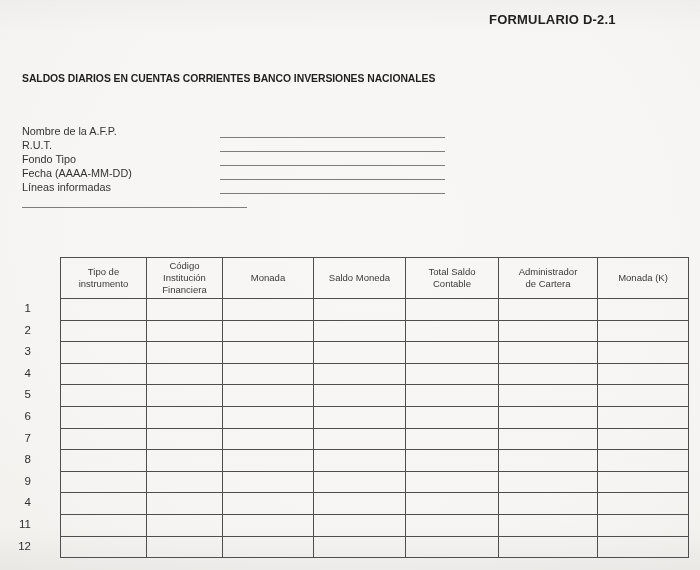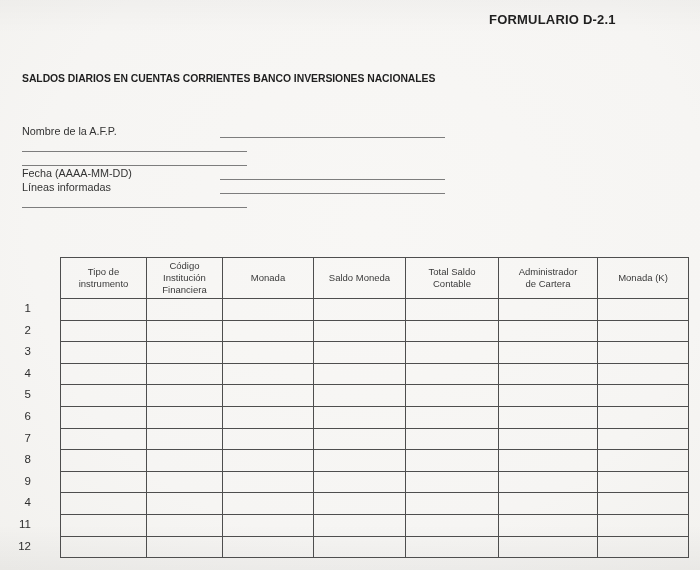--- a/index.html
+++ b/index.html
@@ -72,23 +72,25 @@
   <div class="form-number">FORMULARIO D-2.1</div>
 
   <div class="form-heading">SALDOS DIARIOS EN CUENTAS CORRIENTES BANCO INVERSIONES NACIONALES</div>
 
   <div class="fields">
     <div class="field-row">
       <span class="field-label">Nombre de la A.F.P.</span>
       <span class="field-line"></span>
     </div>
     <div class="field-row">
-      <span class="field-line"></span>
-    </div>
-    <div class="field-row">
+      <span class="field-label">R.U.T.</span>
+      <span class="field-line"></span>
+    </div>
+    <div class="field-row">
+      <span class="field-label">Fondo Tipo</span>
       <span class="field-line"></span>
     </div>
     <div class="field-row">
       <span class="field-label">Fecha (AAAA-MM-DD)</span>
       <span class="field-line"></span>
     </div>
     <div class="field-row">
       <span class="field-label">Líneas informadas</span>
       <span class="field-line"></span>
     </div>

